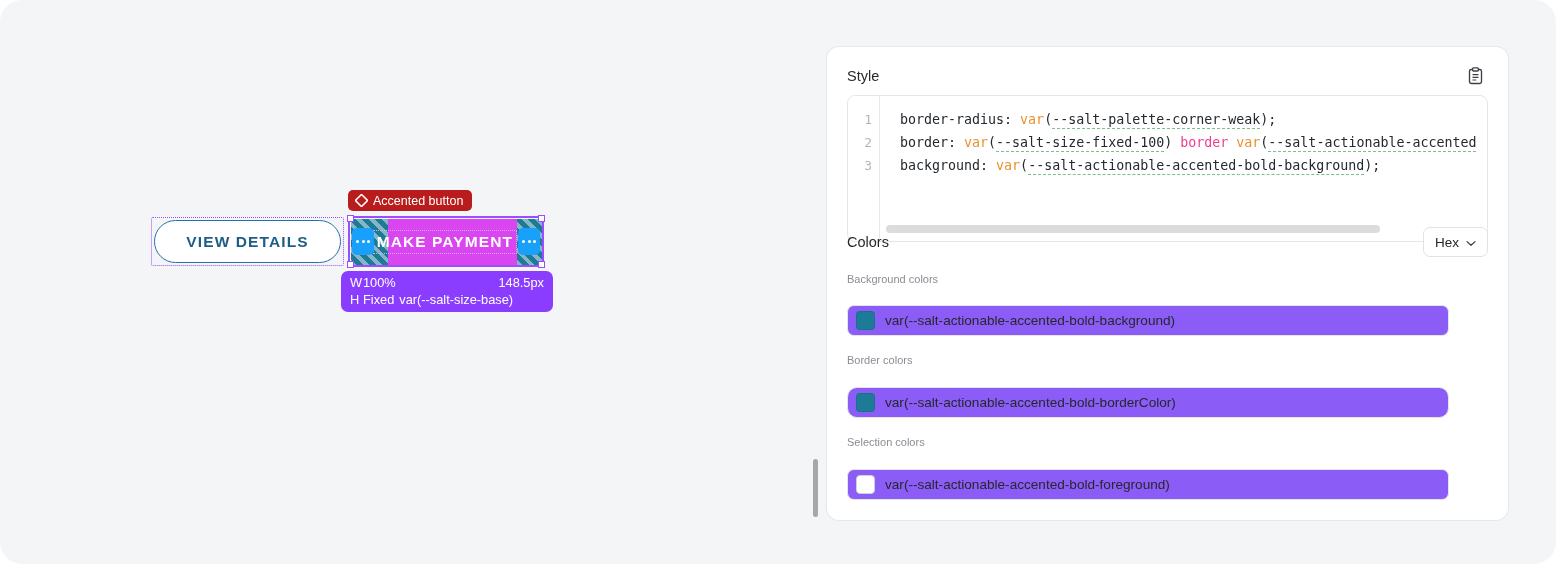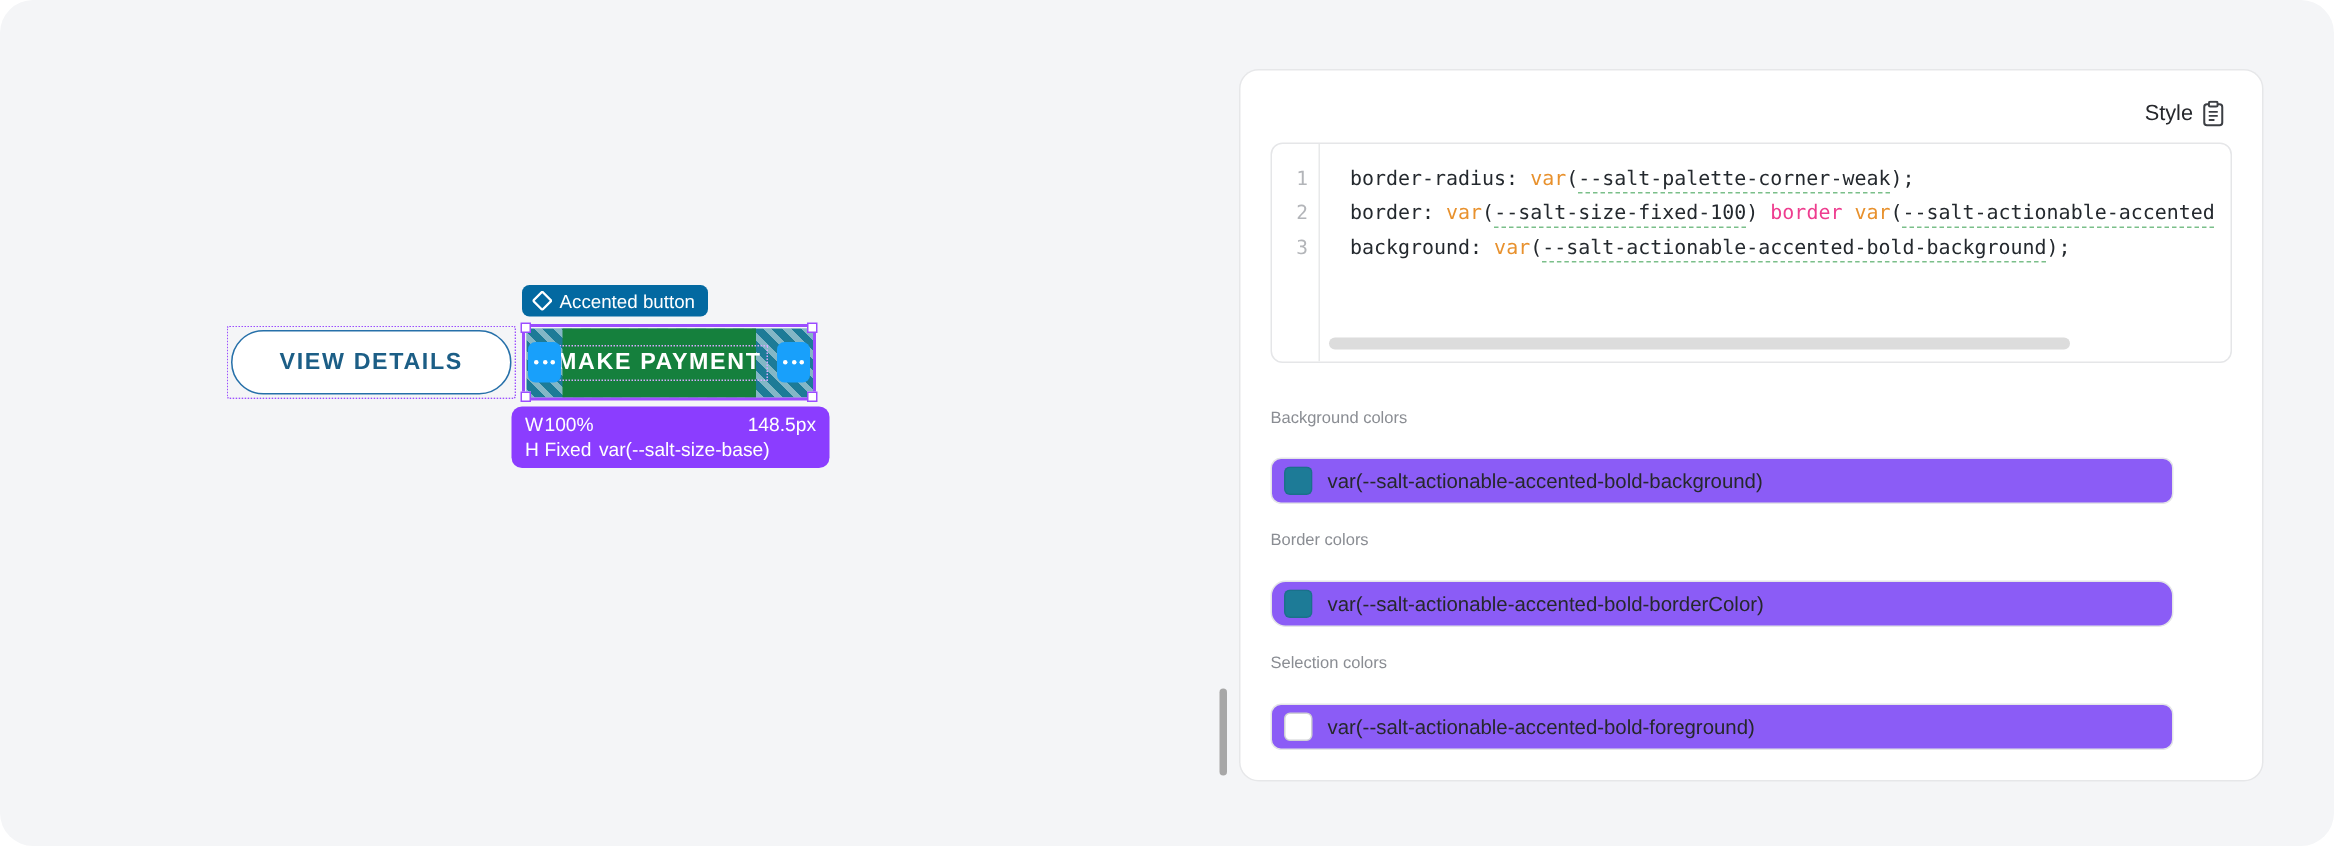--- a/index.html
+++ b/index.html
@@ -98,27 +98,27 @@
       45deg,
       rgba(255,255,255,0.45) 0px,
       rgba(255,255,255,0.45) 4px,
       rgba(29,123,151,0) 4px,
       rgba(29,123,151,0) 9px
     );
   }
   
   #mp-inner {
     position: absolute;
-    left: 27px; top: 2.5px;
+    left: 40px; top: 2.5px;
     width: 129px;
     height: 46px;
-    background: #15803d;
-    display: flex;
-    align-items: center;
-    justify-content: center;
+    background: #d946ef;
+    display: flex;
+    align-items: center;
+    justify-content: flex-end;
   }
   #mp-text-outline {
     border: 1.2px dotted #d8aaff;
     padding: 2px 3px;
     color: #ffffff;
     font-size: 15.5px;
     font-weight: bold;
     letter-spacing: 1.1px;
     white-space: nowrap;
   }
@@ -162,21 +162,21 @@
   .nub.tr { right: -3px; top: -3px;  cursor: nesw-resize; }
   .nub.bl { left: -3px;  bottom: -3px; cursor: nesw-resize; }
   .nub.br { right: -3px; bottom: -3px; cursor: nwse-resize; }
 
   
   #component-badge {
     position: absolute;
     left: 348px;
     top: 190px;
     height: 21px;
-    background: #0369a1;
+    background: #b91c1c;
     border-radius: 5px;
     display: flex;
     align-items: center;
     gap: 5px;
     padding: 0 9px 0 7px;
     color: #ffffff;
     font-size: 12.5px;
     white-space: nowrap;
     cursor: pointer;
   }
@@ -243,21 +243,21 @@
 
   
   #style-header {
     position: absolute;
     left: 20px;
     top: 16px;
     width: 641px;
     height: 26px;
     display: flex;
     align-items: center;
-    justify-content: flex-end;
+    justify-content: space-between;
   }
   #style-title {
     font-size: 14.5px;
     color: #26282c;
   }
   #copy-style-button {
     width: 26px;
     height: 26px;
     display: flex;
     align-items: center;
@@ -520,20 +520,31 @@
 
         <div class="code-line">
           <span>background: </span><span class="tok-fn">var</span><span>(</span><span class="tok-var">--salt-actionable-accented-bold-background</span><span>);</span>
         </div>
       </div>
 
       <div id="code-hscroll-track"></div>
       <div id="code-hscroll-thumb"></div>
     </div>
 
+    <div id="colors-header">
+      <span id="colors-title">Colors</span>
+      <span id="hex-dropdown">
+        <span>Hex</span>
+        <span>
+          <svg width="10" height="7" viewBox="0 0 10 7">
+            <path d="M1 1.6 L5 5.3 L9 1.6" fill="none" stroke="#3c3f44" stroke-width="1.25" stroke-linecap="round" stroke-linejoin="round"></path>
+          </svg>
+        </span>
+      </span>
+    </div>
 
     <div id="bg-colors-label" class="color-group-label">Background colors</div>
     <div id="bg-color-row" class="color-row">
       <span class="swatch filled" style="background:#1d7b97"></span>
       <span class="color-token">var(--salt-actionable-accented-bold-background)</span>
     </div>
 
     <div id="border-colors-label" class="color-group-label">Border colors</div>
     <div id="border-color-row" class="color-row">
       <span class="swatch filled" style="background:#1d7b97"></span>

